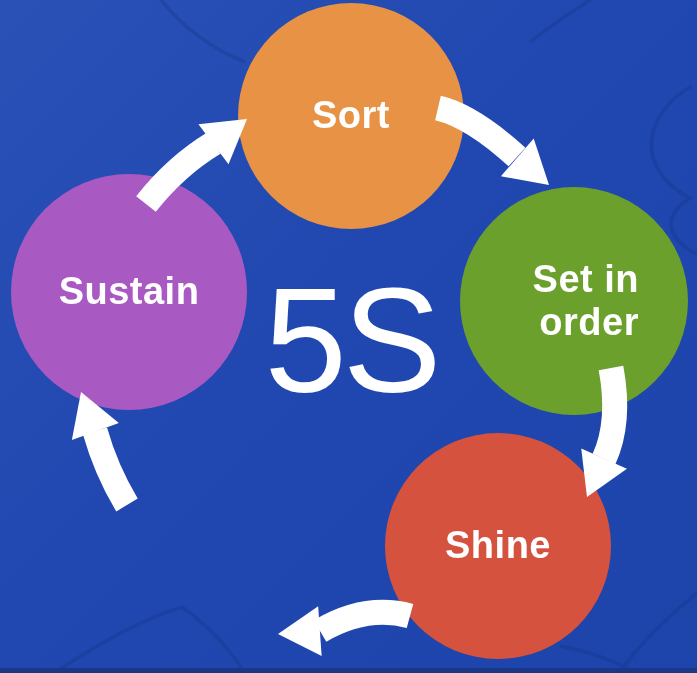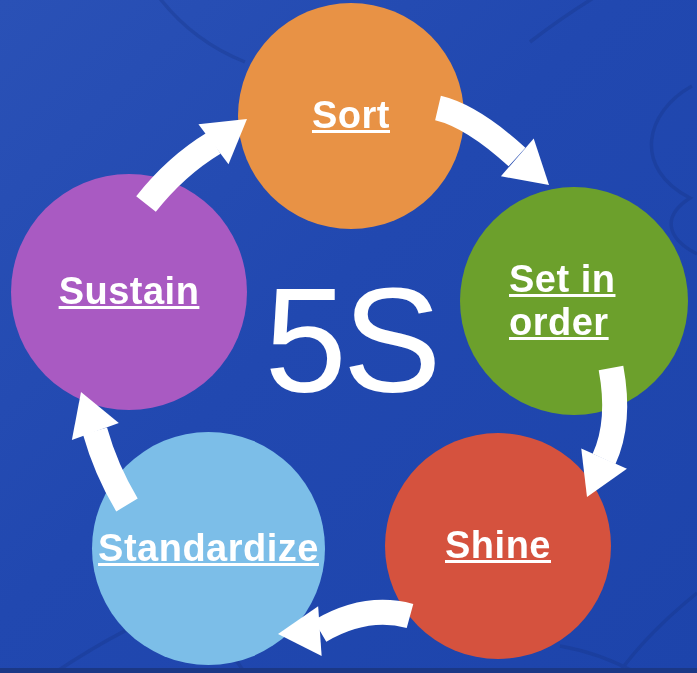--- a/index.html
+++ b/index.html
@@ -31,28 +31,27 @@
     display: flex;
     align-items: center;
     justify-content: center;
   }
   .step-label {
     font-size: 38px;
     font-weight: bold;
     line-height: 1.14;
     text-align: center;
     letter-spacing: 0.5px;
-    text-decoration: underline;
   }
   .c-sort        { left: 238px; top: 3px;   width: 226px; height: 226px; }
   .c-set-order   { left: 460px; top: 187px; width: 228px; height: 228px; }
   .c-shine       { left: 385px; top: 433px; width: 226px; height: 226px; }
   .c-standardize { left: 92px;  top: 432px; width: 233px; height: 233px; }
   .c-sustain     { left: 11px;  top: 174px; width: 236px; height: 236px; align-items: center; }
-  .c-set-order .step-label { width: 130px; text-align: left; }
+  .c-set-order .step-label { width: 130px; text-align: right; }
   .center-title {
     position: absolute;
     left: 351px; top: 348px;
     transform: translate(-50%, -54%);
     font-size: 148px;
     font-weight: normal;
     letter-spacing: -4px;
     white-space: nowrap;
   }
   .arrows {
@@ -85,23 +84,20 @@
   </div>
 
   <div class="circle c-set-order" style="background-color: rgb(108, 160, 44);">
     <div class="step-label">Set in order</div>
   </div>
 
   <div class="circle c-shine" style="background-color: rgb(213, 82, 62); justify-content: center;">
     <div class="step-label">Shine</div>
   </div>
 
-  <div class="circle c-standardize" style="background-color: rgb(124, 190, 232);">
-    <div class="step-label">Standardize</div>
-  </div>
 
   <div class="circle c-sustain" style="background-color: rgb(169, 90, 194);">
     <div class="step-label">Sustain</div>
   </div>
 
   <div class="center-title">5S</div>
 
   <svg class="arrows" viewBox="0 0 697 673" style="color: rgb(255, 255, 255);">
     <g>
       <path class="arrow-body" d="M 146 204 Q 176 166 214 143"></path>

